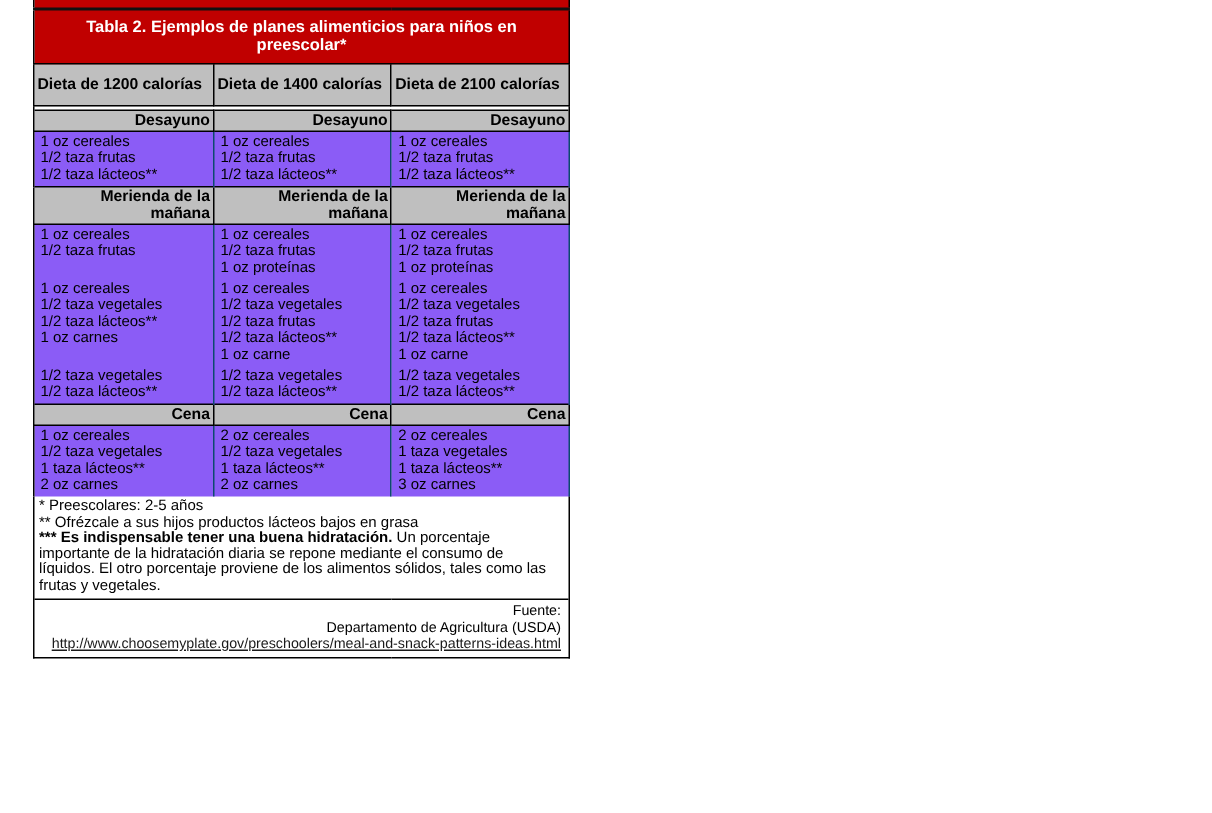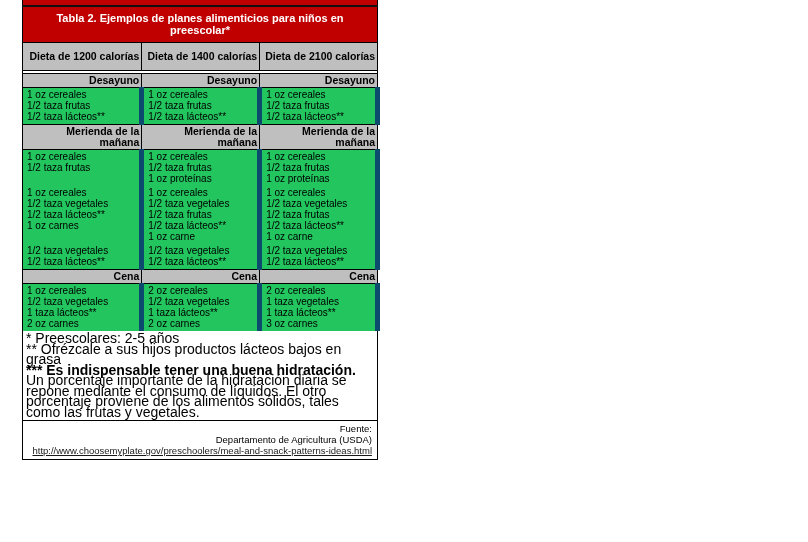--- a/index.html
+++ b/index.html
@@ -39,50 +39,50 @@
     padding: 5px 6px 6px 6px;
     border-left: 1px solid #000;
     border-right: 1px solid #000;
     border-bottom: 1px solid #000;
   }
   td.colhead {
     background: var(--gray);
     font-weight: bold;
     font-size: 10.5px;
     line-height: 11px;
-    text-align: right;
+    text-align: left;
     padding: 8px 2px;
     border: 1px solid #000;
   }
   td.spacer {
     background: #fff;
     height: 3px;
     padding: 0;
     border-left: 1px solid #000;
     border-right: 1px solid #000;
   }
   td.sect {
     background: var(--gray);
     font-weight: bold;
     font-size: 10.5px;
     line-height: 11px;
     text-align: right;
     padding: 1px 2px;
     border: 1px solid #000;
   }
   td.items {
-    background: #22c55e;
+    background: #8b5cf6;
     font-size: 10px;
     line-height: 11px;
     padding: 1px 3px 2px 4px;
     border-left: 1px solid #000;
-    border-right: 5px solid #0c4a6e;
+    border-right: 1px solid #0c4a6e;
   }
   td.footnotes {
-    font-size: 14px;
+    font-size: 10px;
     line-height: 10.5px;
     padding: 2px 4px 3px 3px;
     border-left: 1px solid #000;
     border-right: 1px solid #000;
   }
   td.source {
     font-size: 9.5px;
     line-height: 11px;
     text-align: right;
     padding: 2px 5px 3px 4px;

